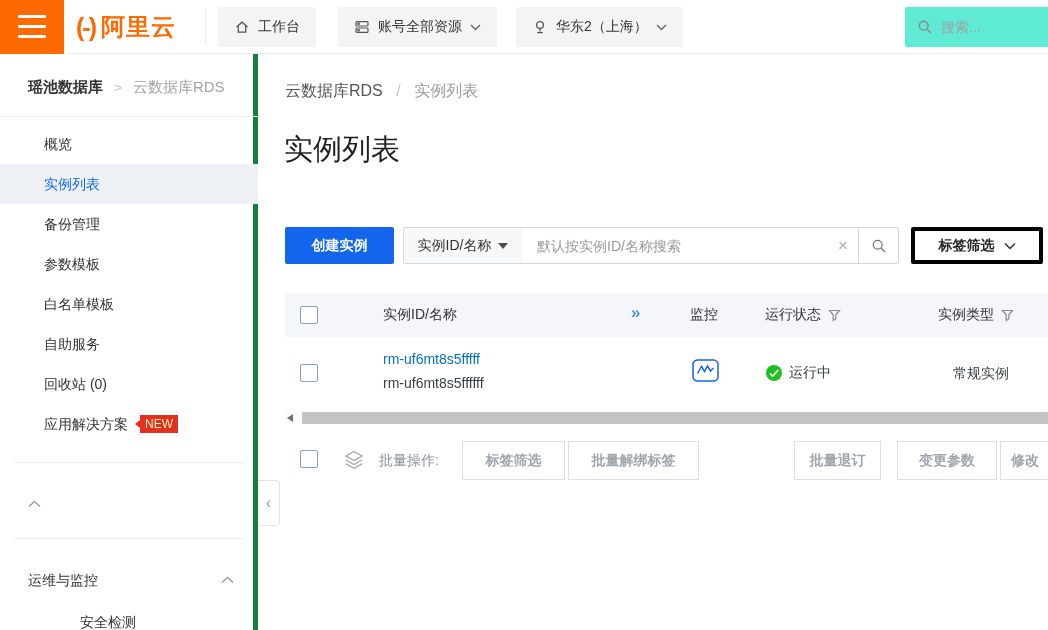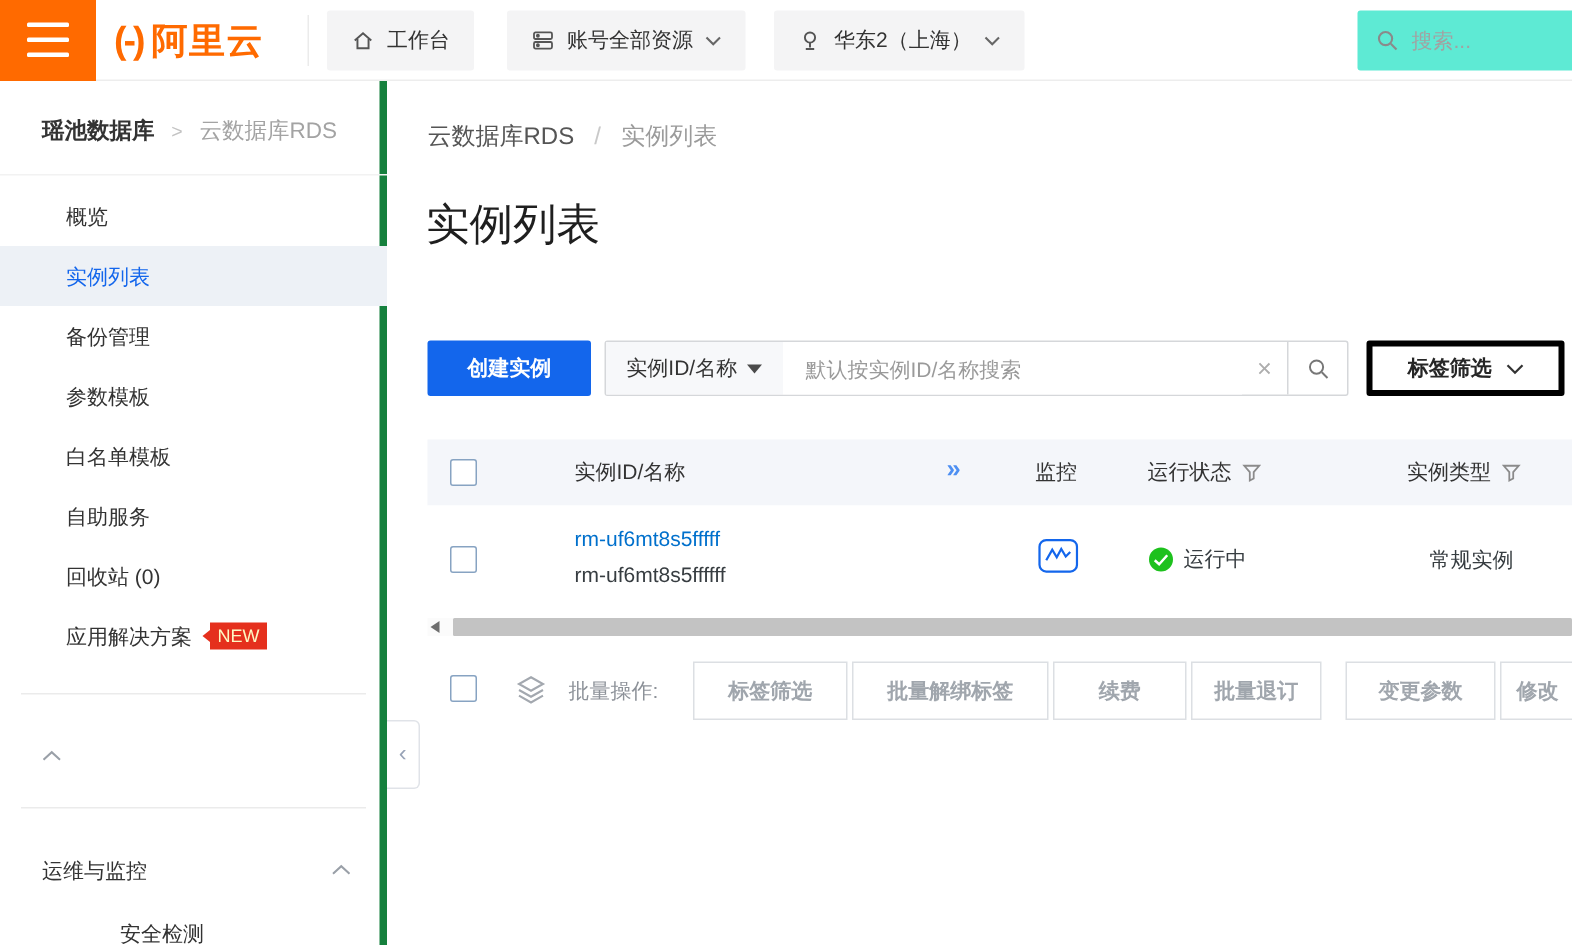--- a/index.html
+++ b/index.html
@@ -270,18 +270,17 @@
     <svg width="22" height="22" viewBox="0 0 22 22" fill="none" stroke="#a3a8af" stroke-width="1.4">
         <path d="M11 2.5 L19 7 L11 11.5 L3 7 Z"></path>
         <path d="M3 11 L11 15.5 L19 11"></path>
         <path d="M3 14.8 L11 19.3 L19 14.8"></path>
       </svg>
   </span>
   <span class="batch-label">批量操作:</span>
 
   <button class="batch-btn" style="left:462px; width:103px">标签筛选</button>
   <button class="batch-btn" style="left:568px; width:131px">批量解绑标签</button>
-  <button class="batch-btn" style="left:702px; width:89px">续费</button>
   <button class="batch-btn" style="left:794px; width:87px">批量退订</button>
   <button class="batch-btn" style="left:897px; width:100px">变更参数</button>
   <button class="batch-btn" style="left:1000px; width:120px; text-align:left; padding-left:10px">修改</button>
 
 </div>
 
 </body></html>

